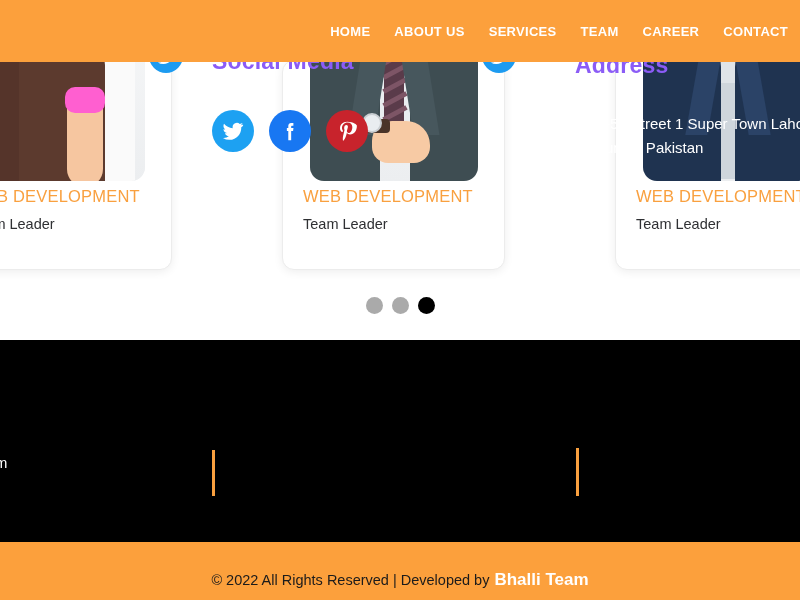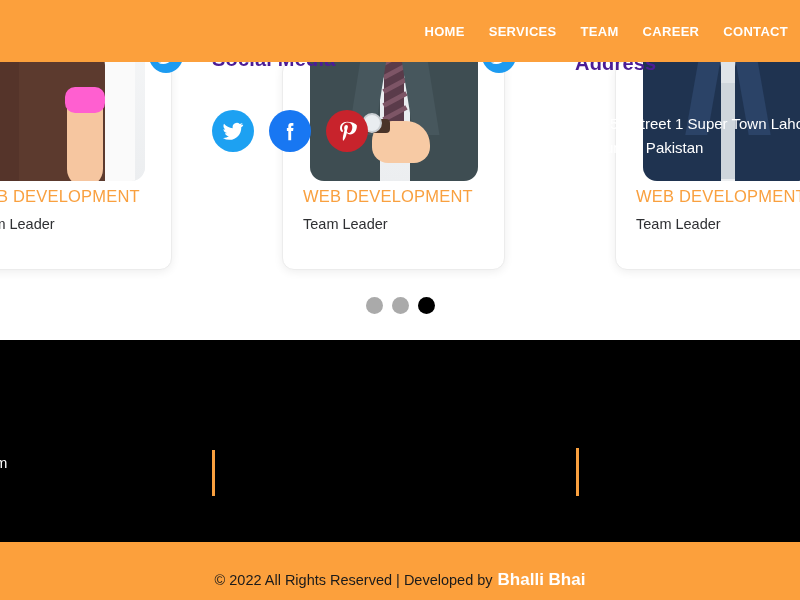--- a/index.html
+++ b/index.html
@@ -125,21 +125,21 @@
     position:absolute; top:340px; left:0; width:800px; height:202px;
     background:#000000; color:#ffffff;
   }
   .foot-email {
     position:absolute; left:-20px; top:455px; color:#ffffff; font-size:14.5px;
     white-space:nowrap;
   }
   .foot-col-social { position:absolute; left:212px; top:48px; }
   .foot-col-addr   { position:absolute; left:575px; top:52px; }
   .foot-h {
-    color:#4c1d95; font-size:20px; font-weight:bold; letter-spacing:0.2px;
+    color:#8b5cf6; font-size:23px; font-weight:bold; letter-spacing:0.2px;
     white-space:nowrap;
   }
   .accent-bar { position:absolute; width:3px; background:#f9a03f; }
   .social-row {
     position:absolute; left:212px; top:110px;
     display:flex; align-items:center; gap:15px;
   }
   .s-icon {
     width:42px; height:42px; border-radius:50%;
     display:flex; align-items:center; justify-content:center; cursor:pointer;
@@ -244,20 +244,21 @@
     <div class="dots">
       <span class="dot"></span>
       <span class="dot"></span>
       <span class="dot active"></span>
     </div>
   </section>
 
   <nav class="navbar">
     <ul class="nav-list">
       <li class="nav-item">HOME</li>
+      <li class="nav-item">ABOUT US</li>
       <li class="nav-item">SERVICES</li>
       <li class="nav-item">TEAM</li>
       <li class="nav-item">CAREER</li>
       <li class="nav-item">CONTACT</li>
     </ul>
   </nav>
 
   <footer class="footer"></footer>
 
   <div class="foot-email">com</div>
@@ -292,16 +293,16 @@
 
   <div class="accent-bar" style="left:576px; top:448px; height:48px;"></div>
 
   <div class="addr-text">
     <div>A-57 Street 1 Super Town Lahore</div>
     <div>Punjab Pakistan</div>
   </div>
 
   <div class="copyright">
     <span class="copy-text">© 2022 All Rights Reserved | Developed by</span>
-    <span class="copy-brand">Bhalli Bhai</span>
+    <span class="copy-brand">Bhalli Team</span>
   </div>
 
 </div>
 
 </body></html>

